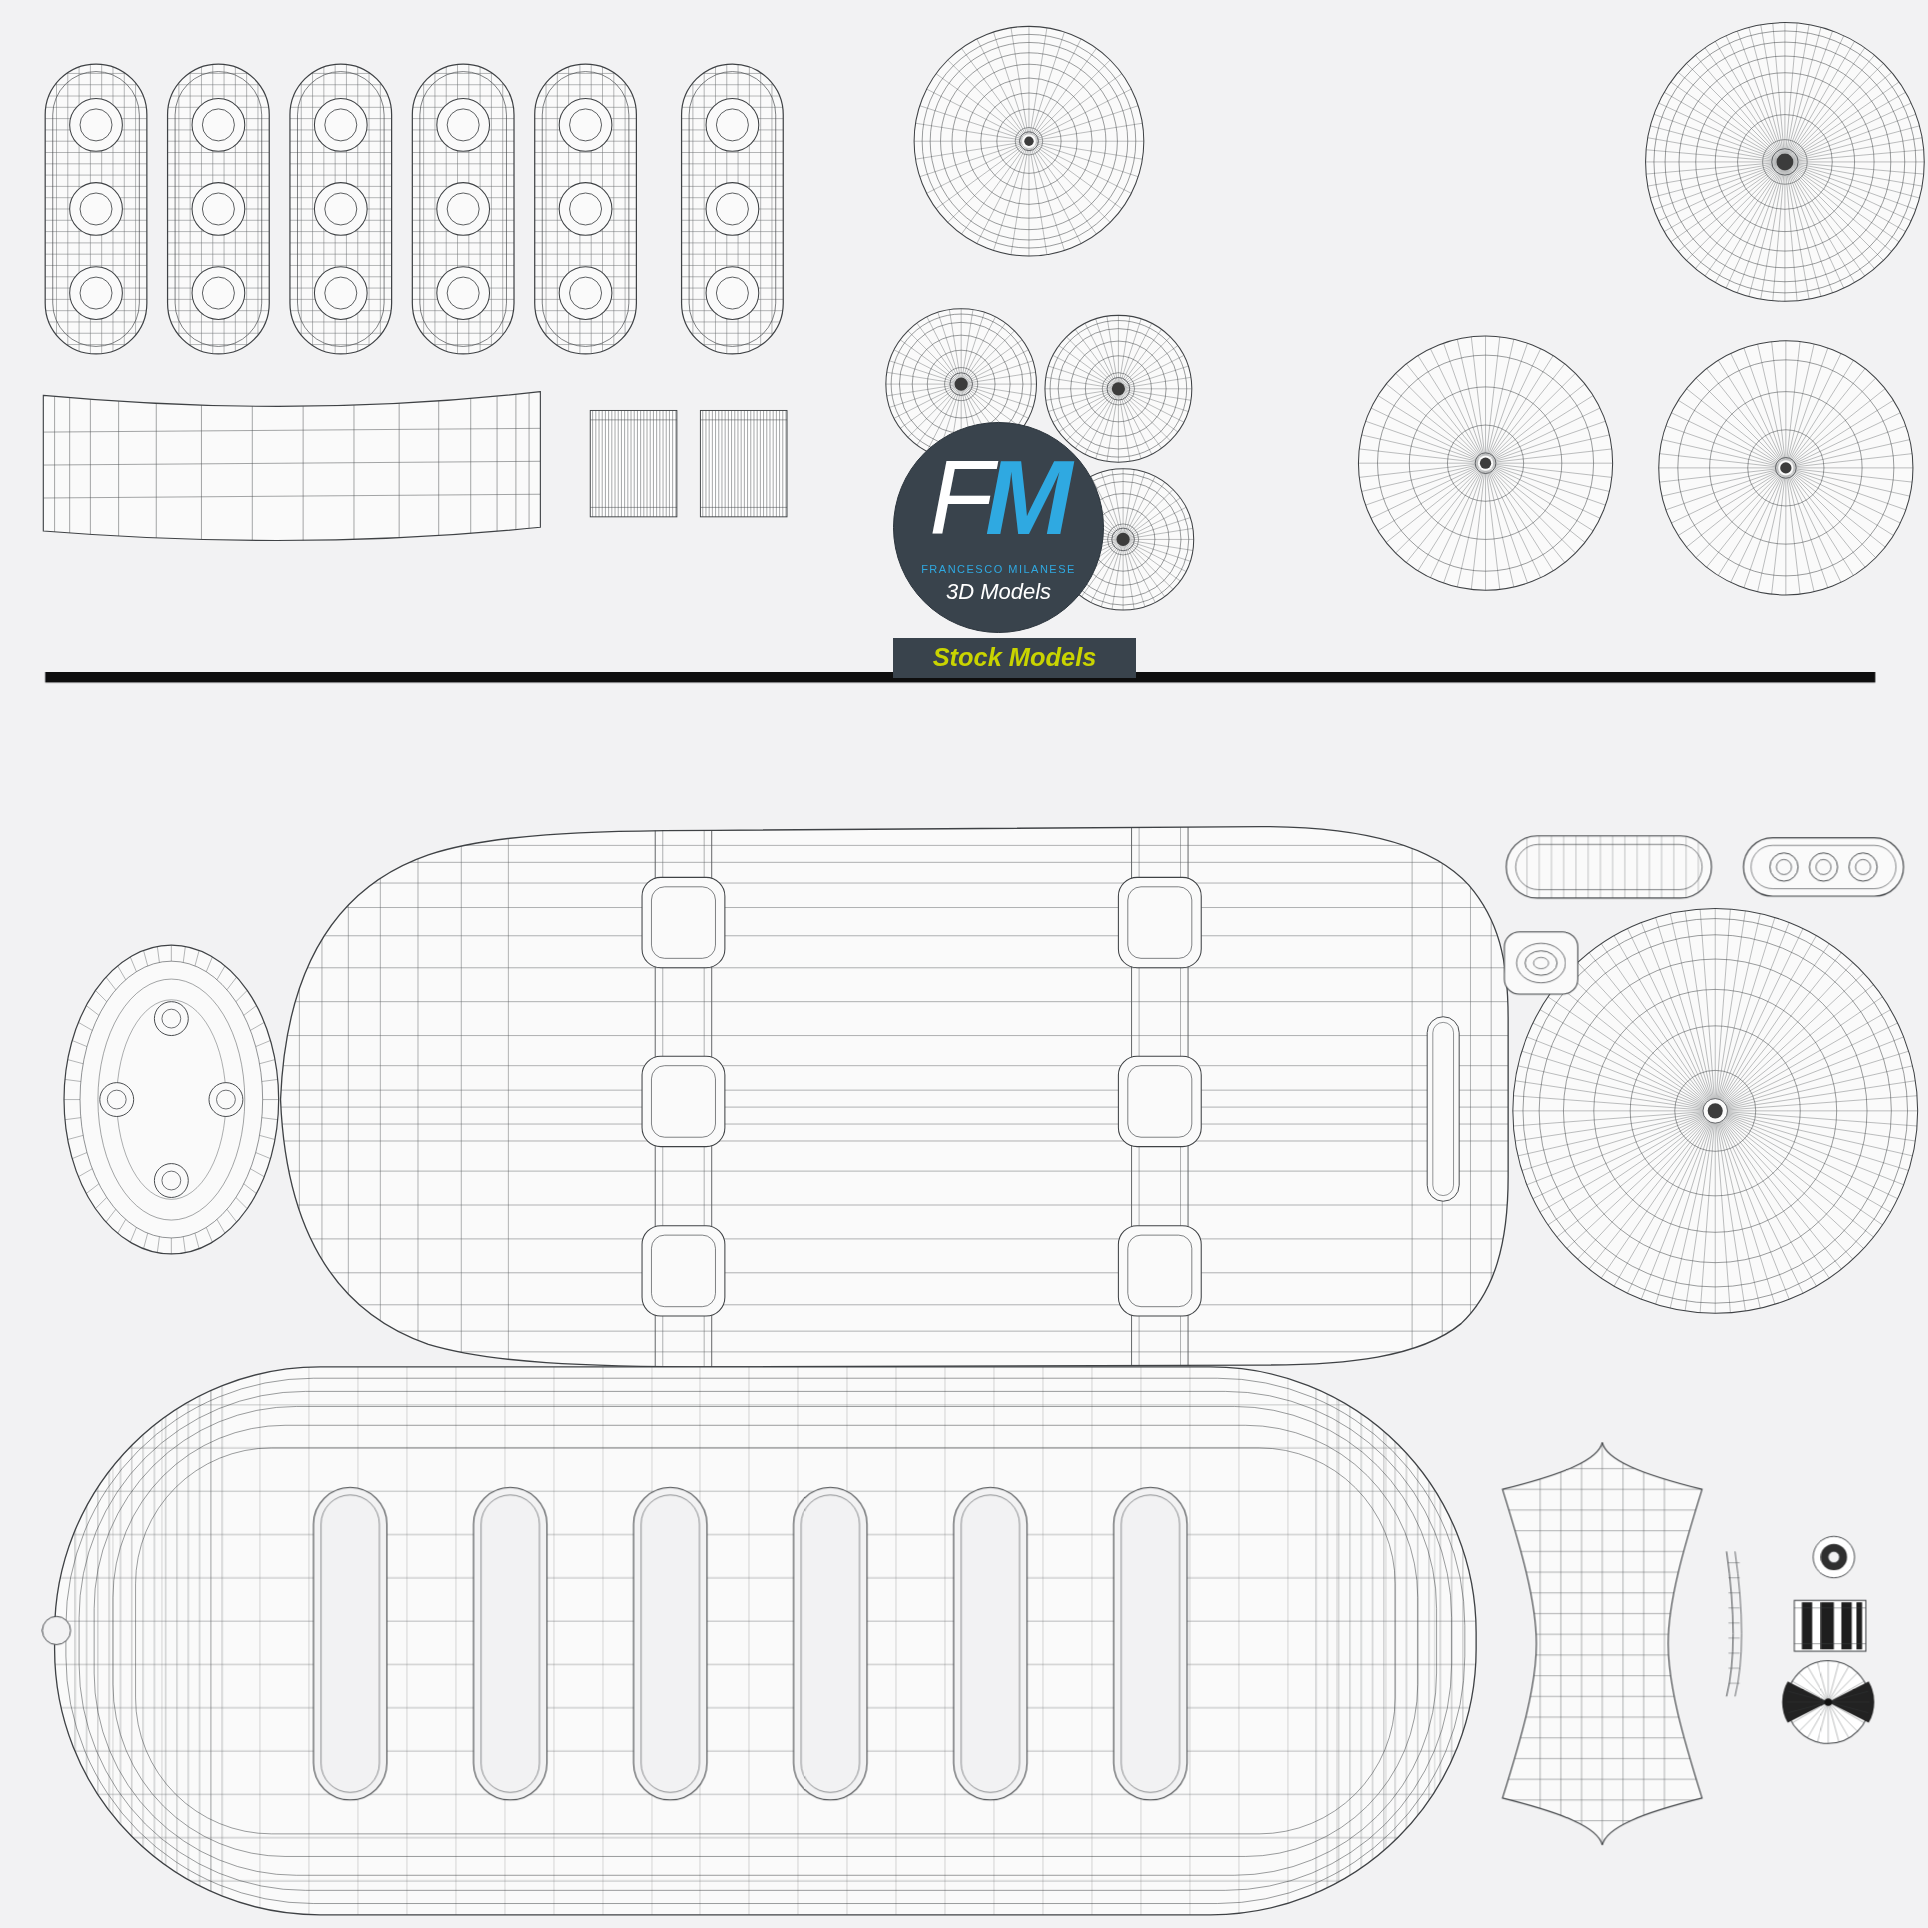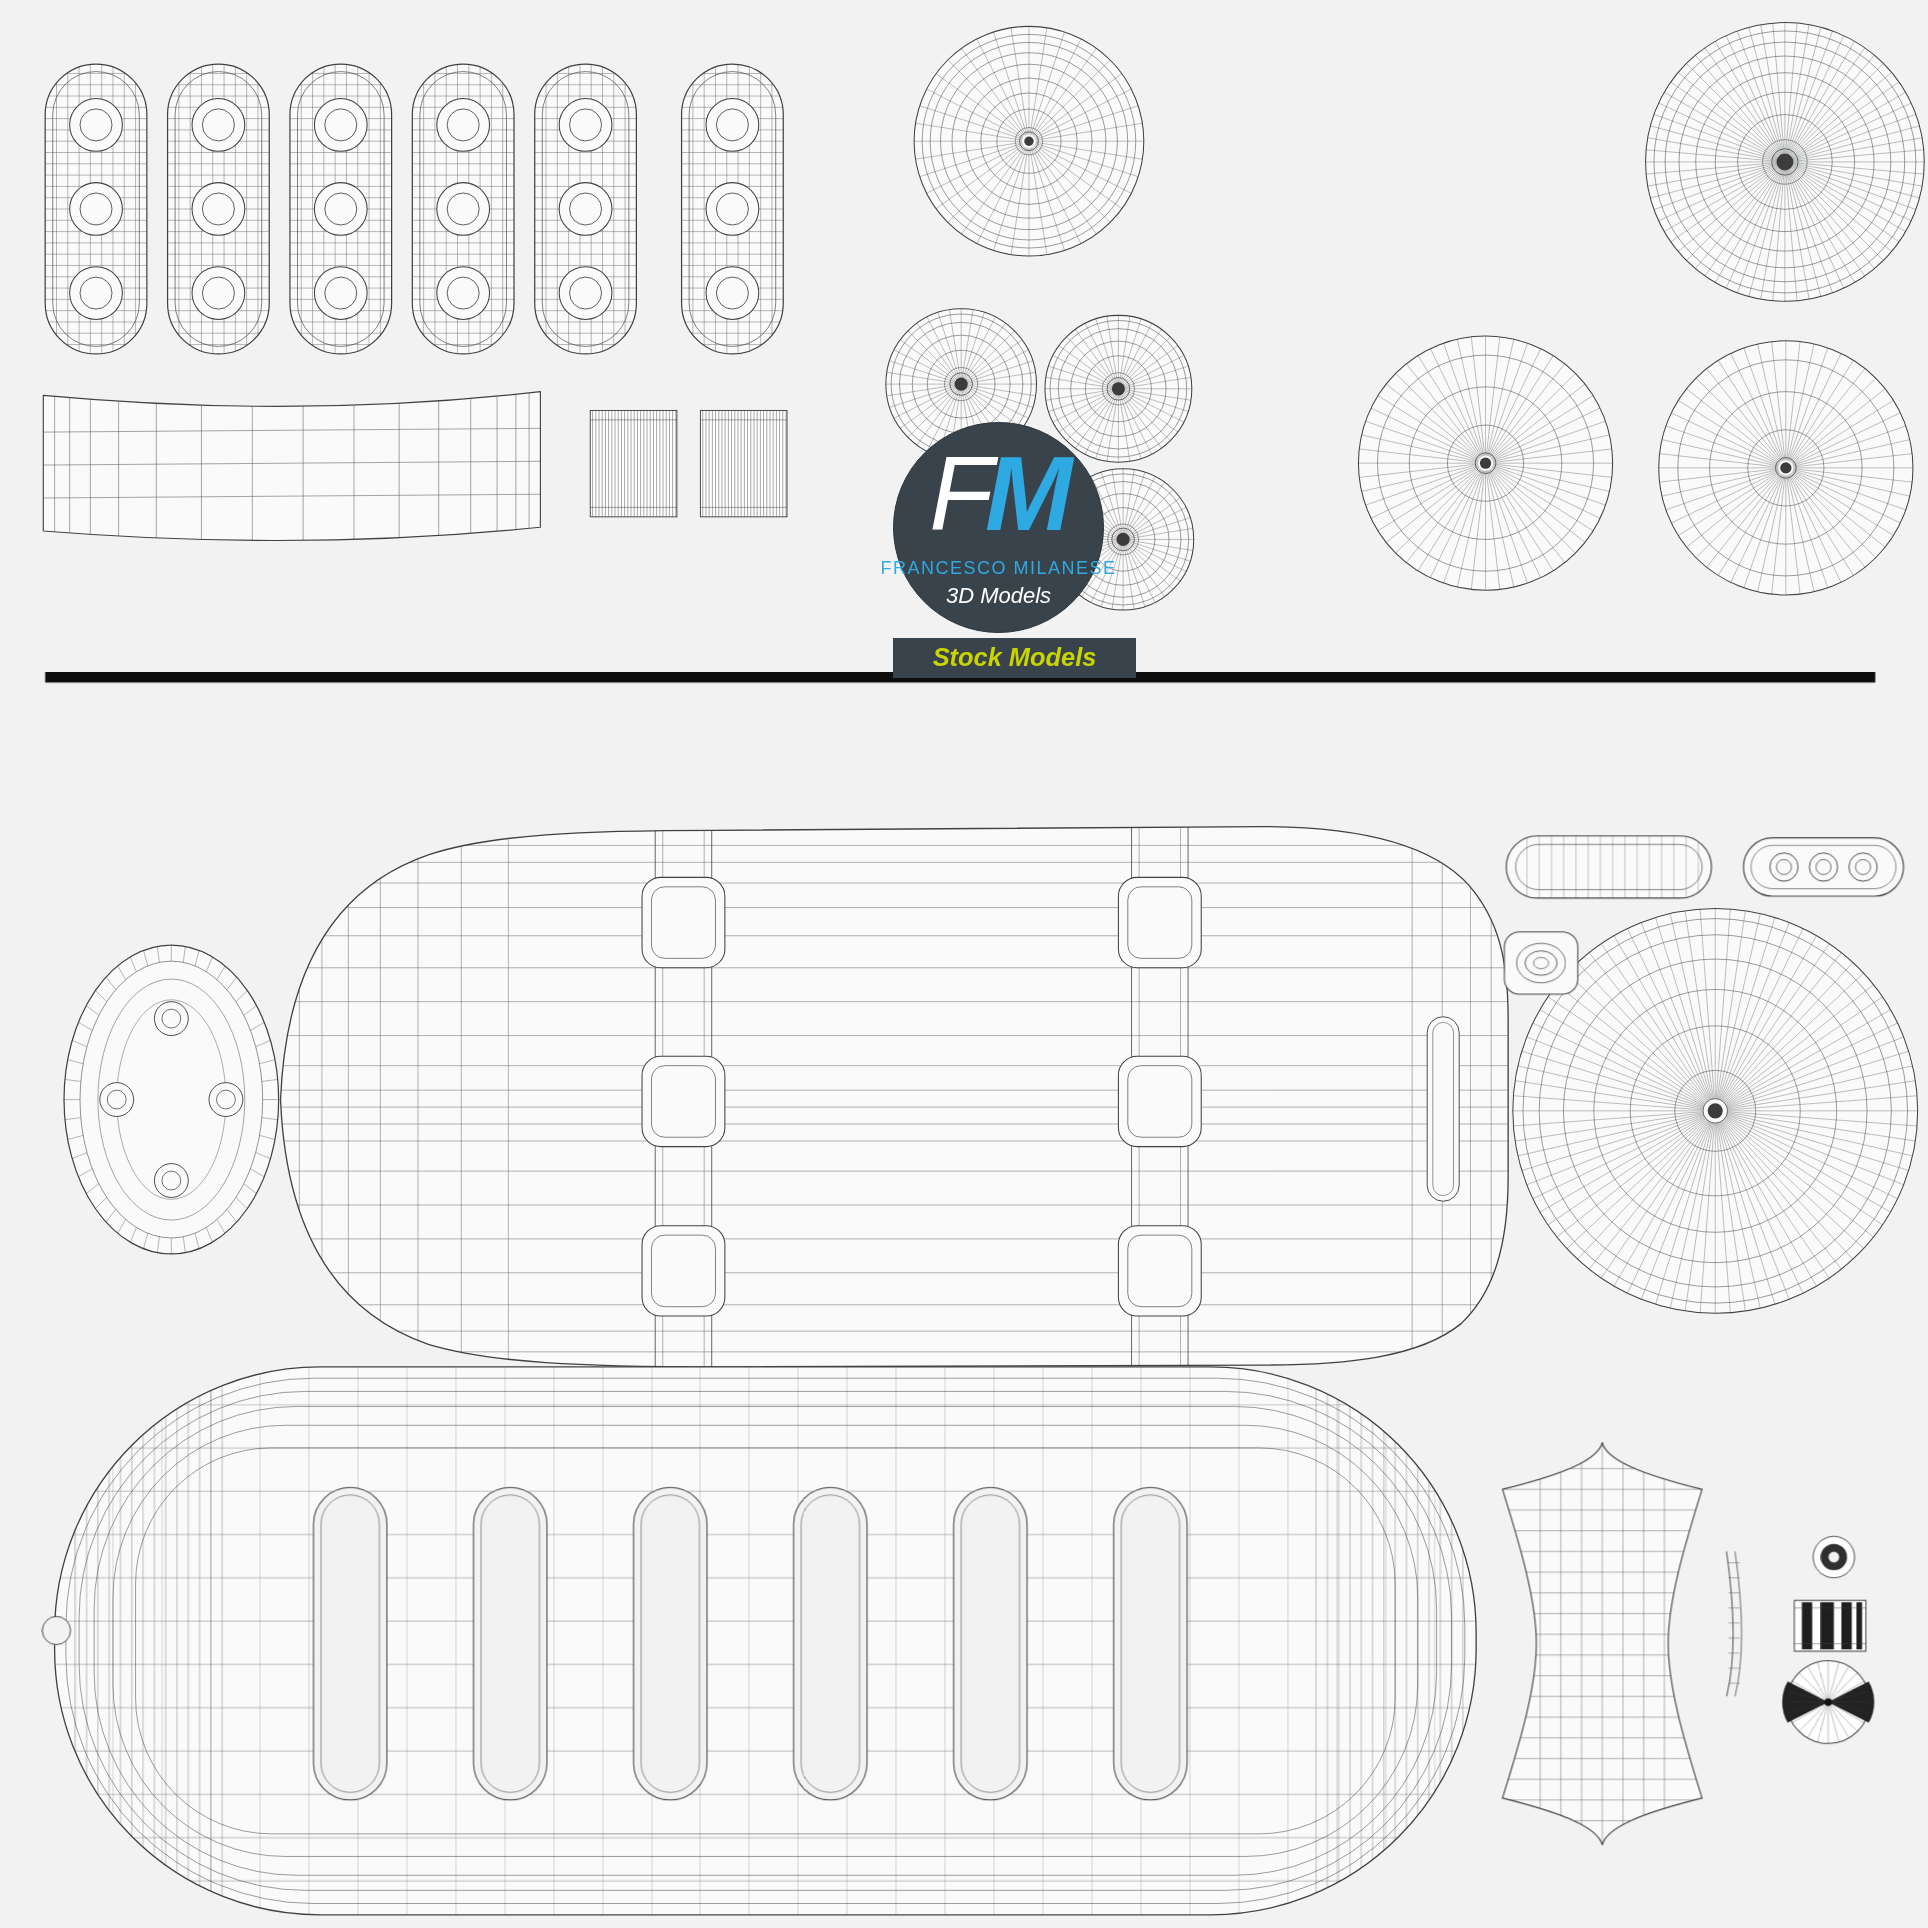--- a/index.html
+++ b/index.html
@@ -18,21 +18,21 @@
   .wm-circle{
     width:211px;height:211px;border-radius:50%;
     background:var(--wm-bg,#39434c);
     display:flex;flex-direction:column;align-items:center;justify-content:center;
     border:0.9px solid #2b343c;
     box-sizing:border-box;
   }
   .wm-fm{font-size:105px;line-height:.92;font-style:italic;letter-spacing:-4.7px;white-space:nowrap;}
   .wm-fm .f{color:#ffffff;font-weight:400;}
   .wm-fm .m{color:var(--wm-accent,#2fa9e1);font-weight:600;margin-left:-3.8px;}
-  .wm-sub{font-size:18px;letter-spacing:1.5px;color:var(--wm-accent,#2fa9e1);margin-top:16px;white-space:nowrap;text-align:center;}
+  .wm-sub{font-size:11px;letter-spacing:1.5px;color:var(--wm-accent,#2fa9e1);margin-top:16px;white-space:nowrap;text-align:center;}
   .wm-tag{font-size:22px;font-style:italic;color:#ffffff;margin-top:3.8px;}
   .wm-badge{
     margin-top:4.7px;width:243px;height:40px;
     background:var(--wm-bg,#39434c);
     color:var(--wm-badge-text,#c9d400);
     font-style:italic;font-weight:700;font-size:25.4px;
     display:flex;align-items:center;justify-content:center;
     box-sizing:border-box;
   }
 </style>

